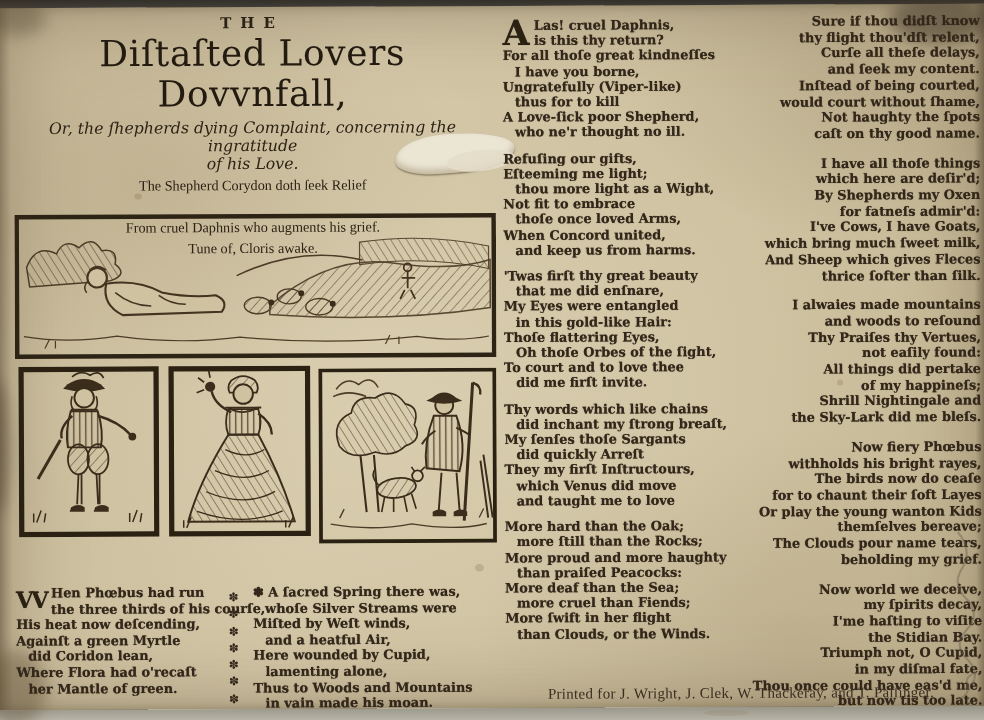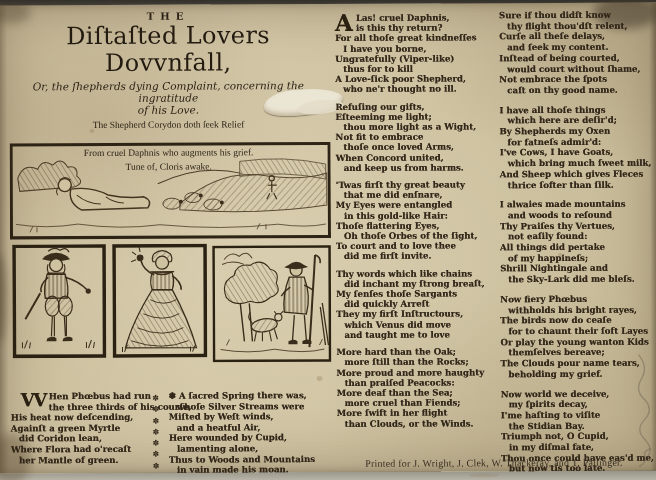--- a/index.html
+++ b/index.html
@@ -27,31 +27,31 @@
   .wc{position:absolute;}
   .wc svg{display:block;}
   
   .verse{position:absolute;font-weight:bold;font-size:8.6px;color:#32271a;text-shadow:0 0 .5px rgba(45,33,18,.75);}
   .vline{line-height:10.2px;white-space:nowrap;}
   .ind{padding-left:8px;}
   .stanza{margin-bottom:7px;}
   .stanza:last-child{margin-bottom:0;}
   .col-middle{left:338px;top:9px;width:158px;}
   .col-right{left:502px;top:7px;width:154px;}
-  .col-right .vline{line-height:10.7px;}
+  .col-right .vline{line-height:10.7px;text-align:right;}
   .col-right .stanza{margin-bottom:9px;}
   .col-bl1{left:12px;top:386px;width:140px;}
   .col-bl1 .vline,.col-bl2 .vline{line-height:10.6px;}
   .col-bl2{left:170px;top:386px;width:170px;}
   .fleuron-col{position:absolute;left:149px;top:388px;width:16px;text-align:center;
     font-family:"DejaVu Sans",sans-serif;font-size:8px;color:#33281a;font-weight:bold;}
   .fleuron-col .vline{line-height:11.3px;}
   .fleuron-col .ind{padding-left:0;}
   .dc{float:left;font-weight:bold;color:#2b2113;}
-  .dc-vv{font-size:18px;line-height:18px;margin:0 3px 0 10px;letter-spacing:-1.5px;}
+  .dc-vv{font-size:15px;line-height:18px;margin:0 3px 0 0;letter-spacing:-1.5px;}
   .dc-a{font-size:23px;line-height:20px;margin:0 3px 0 0;}
   .imprint{position:absolute;left:336px;top:454px;width:318px;text-align:center;
     font-family:"Liberation Serif",serif;font-size:10px;color:#3a2e21;letter-spacing:.2px;}
   .patch{position:absolute;left:266px;top:85px;width:80px;height:26px;background:#ebe5d4;
     border-radius:45% 60% 55% 40%/65% 50% 60% 40%;transform:rotate(-4deg);
     box-shadow:0 1px 1px rgba(90,75,50,.55), inset 0 -3px 4px rgba(150,130,95,.45);}
   .patch2{position:absolute;left:300px;top:96px;width:46px;height:14px;background:#e4ddc9;
     border-radius:50%;transform:rotate(-6deg);opacity:.9;}
   .pencil{position:absolute;opacity:.45;}
   .edgeL{position:absolute;left:0;top:0;bottom:0;width:10px;
@@ -281,21 +281,21 @@
   </div>
 
   <div class="verse col-right">
     <div class="stanza">
         <div class="vline">Sure if thou didſt know</div>
         <div class="vline ind">thy flight thou'dſt relent,</div>
         <div class="vline">Curſe all theſe delays,</div>
         <div class="vline ind">and ſeek my content.</div>
         <div class="vline">Inſtead of being courted,</div>
         <div class="vline ind">would court without ſhame,</div>
-        <div class="vline">Not embrace the ſpots</div>
+        <div class="vline">Not haughty the ſpots</div>
         <div class="vline ind">caſt on thy good name.</div>
       </div>
     <div class="stanza">
         <div class="vline">I have all thoſe things</div>
         <div class="vline ind">which here are deſir'd;</div>
         <div class="vline">By Shepherds my Oxen</div>
         <div class="vline ind">for fatneſs admir'd:</div>
         <div class="vline">I've Cows, I have Goats,</div>
         <div class="vline ind">which bring much ſweet milk,</div>
         <div class="vline">And Sheep which gives Fleces</div>

